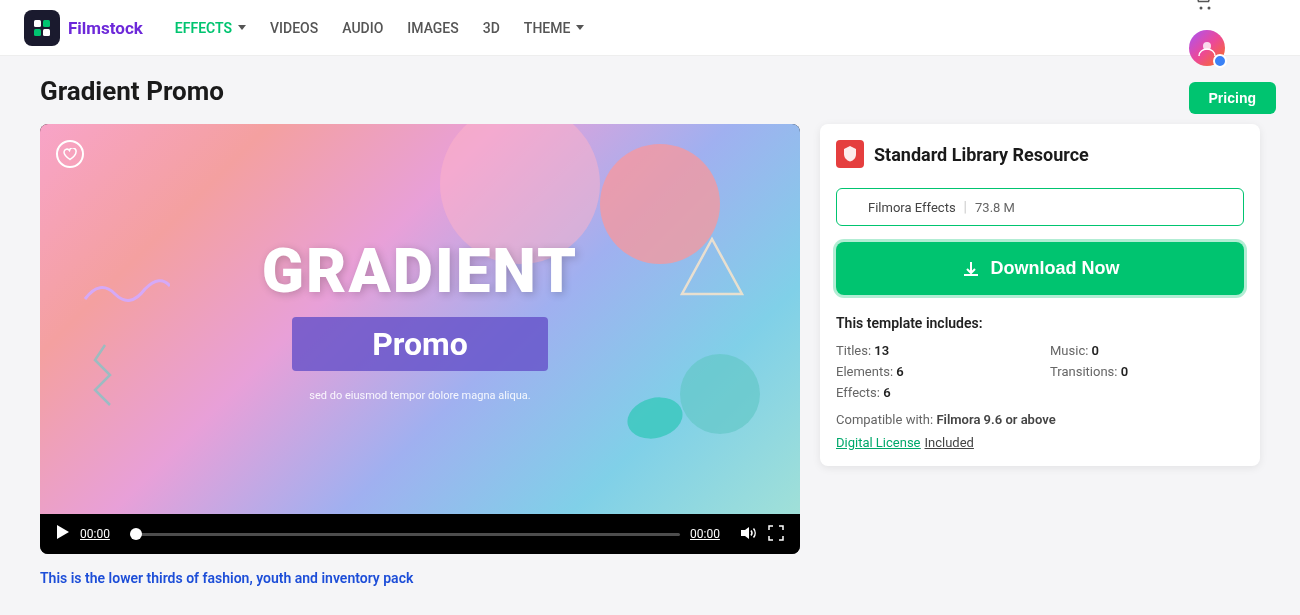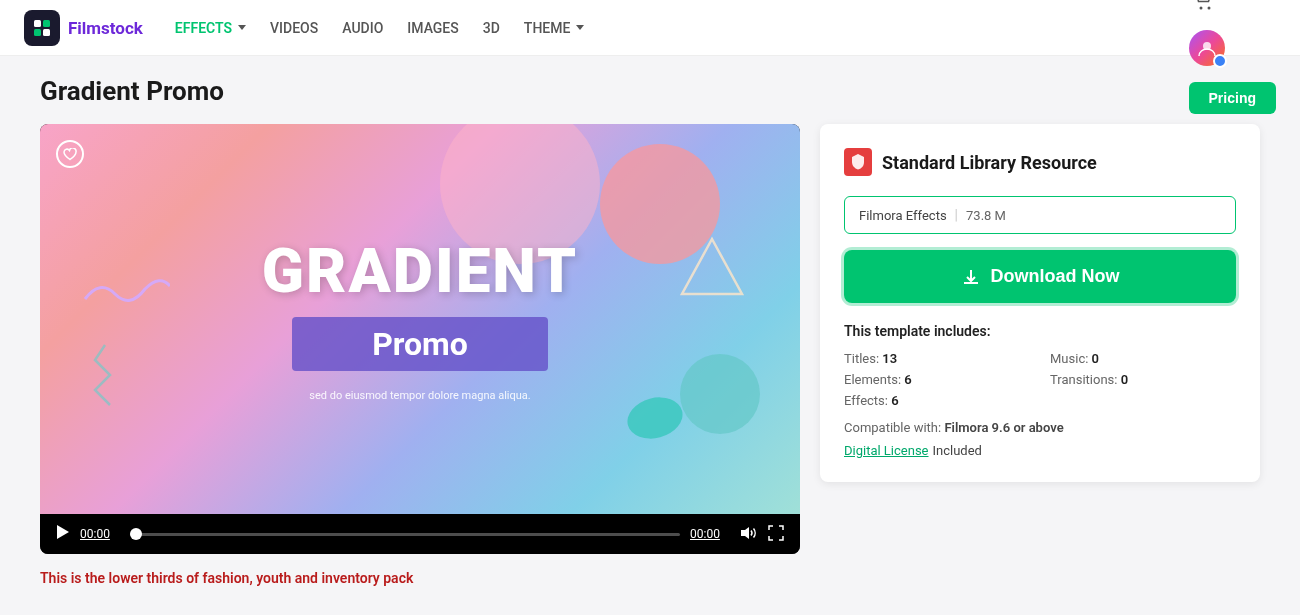--- a/index.html
+++ b/index.html
@@ -269,21 +269,21 @@
       color: white;
       font-size: 14px;
       cursor: pointer;
     }
 
     
     .sidebar {
       flex: 1;
       background: white;
       border-radius: 8px;
-      padding: 24px;
+      padding: 16px;
       box-shadow: 0 2px 8px rgba(0,0,0,0.08);
     }
     .standard-library {
       display: flex;
       align-items: center;
       gap: 10px;
       margin-bottom: 20px;
     }
     .shield-icon {
       width: 28px;
@@ -308,20 +308,21 @@
       display: flex;
       align-items: center;
       gap: 8px;
       margin-bottom: 16px;
       font-size: 14px;
       color: #333;
     }
     .filmora-tag {
       font-size: 13px;
       color: #444;
+      margin-left: 17px;
     }
     .tag-divider {
       color: #ccc;
     }
     .file-size {
       font-size: 13px;
       color: #666;
     }
     .download-btn {
       width: 100%;
@@ -371,33 +372,34 @@
     .compatible-value {
       font-weight: 600;
       text-align: right;
     }
     .license-row {
       font-size: 13px;
       color: #444;
       display: flex;
       align-items: center;
       gap: 4px;
+      text-decoration: underline;
     }
     .digital-license-link {
       color: #00a86b;
       text-decoration: underline;
       cursor: pointer;
     }
 
     
     .bottom-description {
       margin-top: 16px;
       font-size: 14px;
       font-weight: 600;
-      color: #b91c1c;
+      color: #1d4ed8;
     }
 
     .chevron-down {
       display: inline-block;
       width: 0;
       height: 0;
       border-left: 4px solid transparent;
       border-right: 4px solid transparent;
       border-top: 5px solid #555;
       vertical-align: middle;

